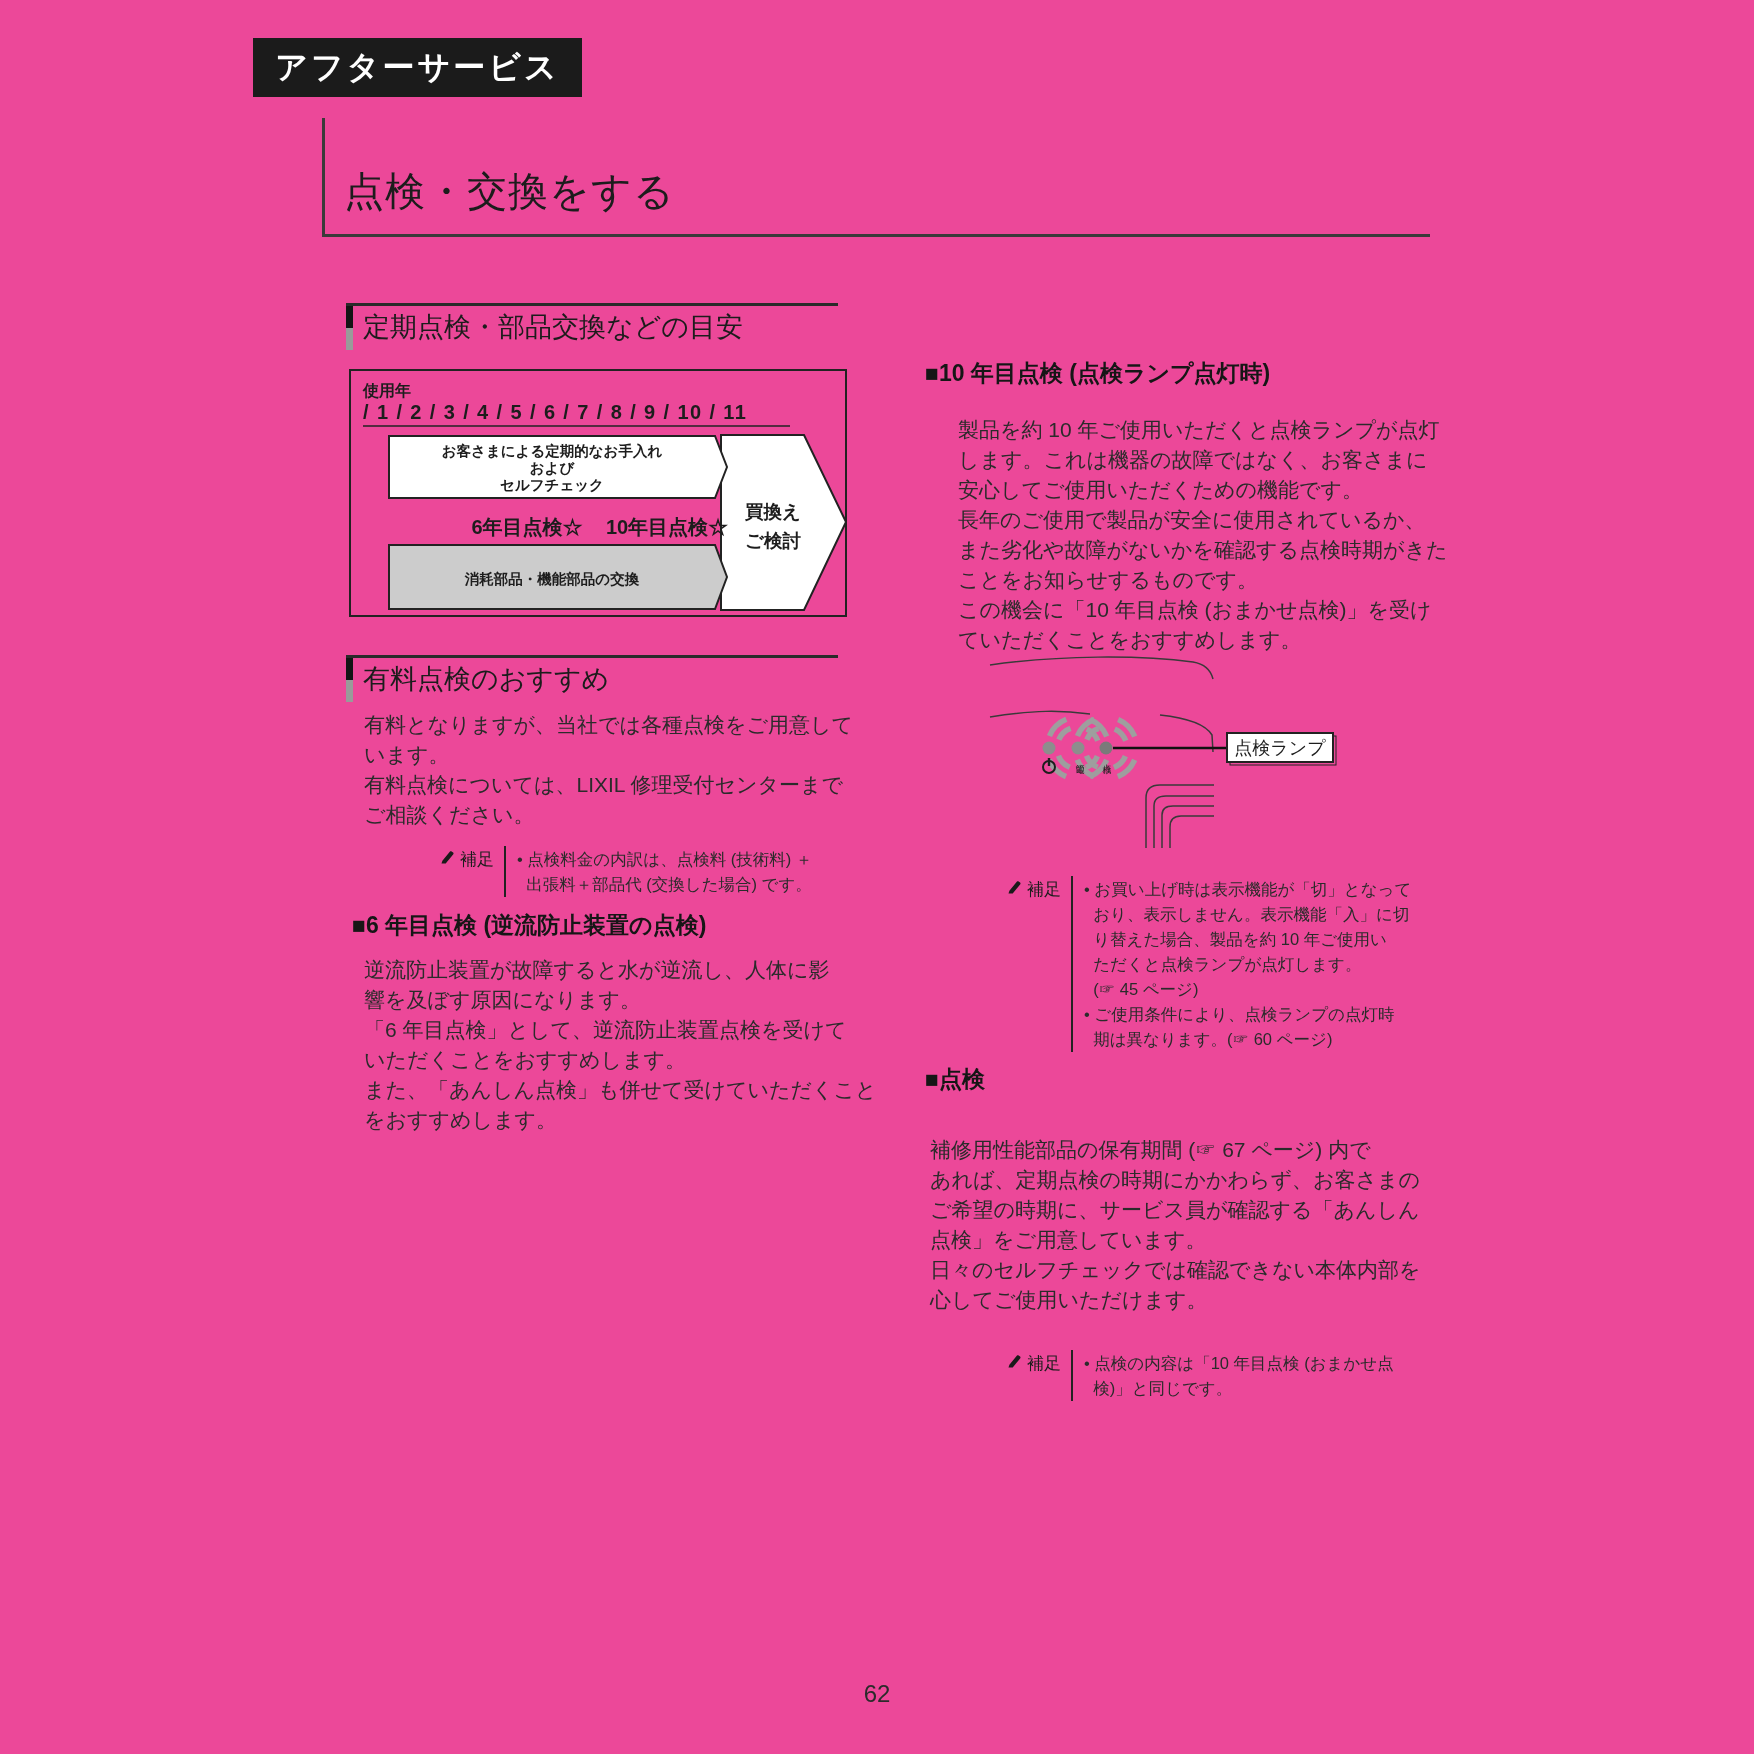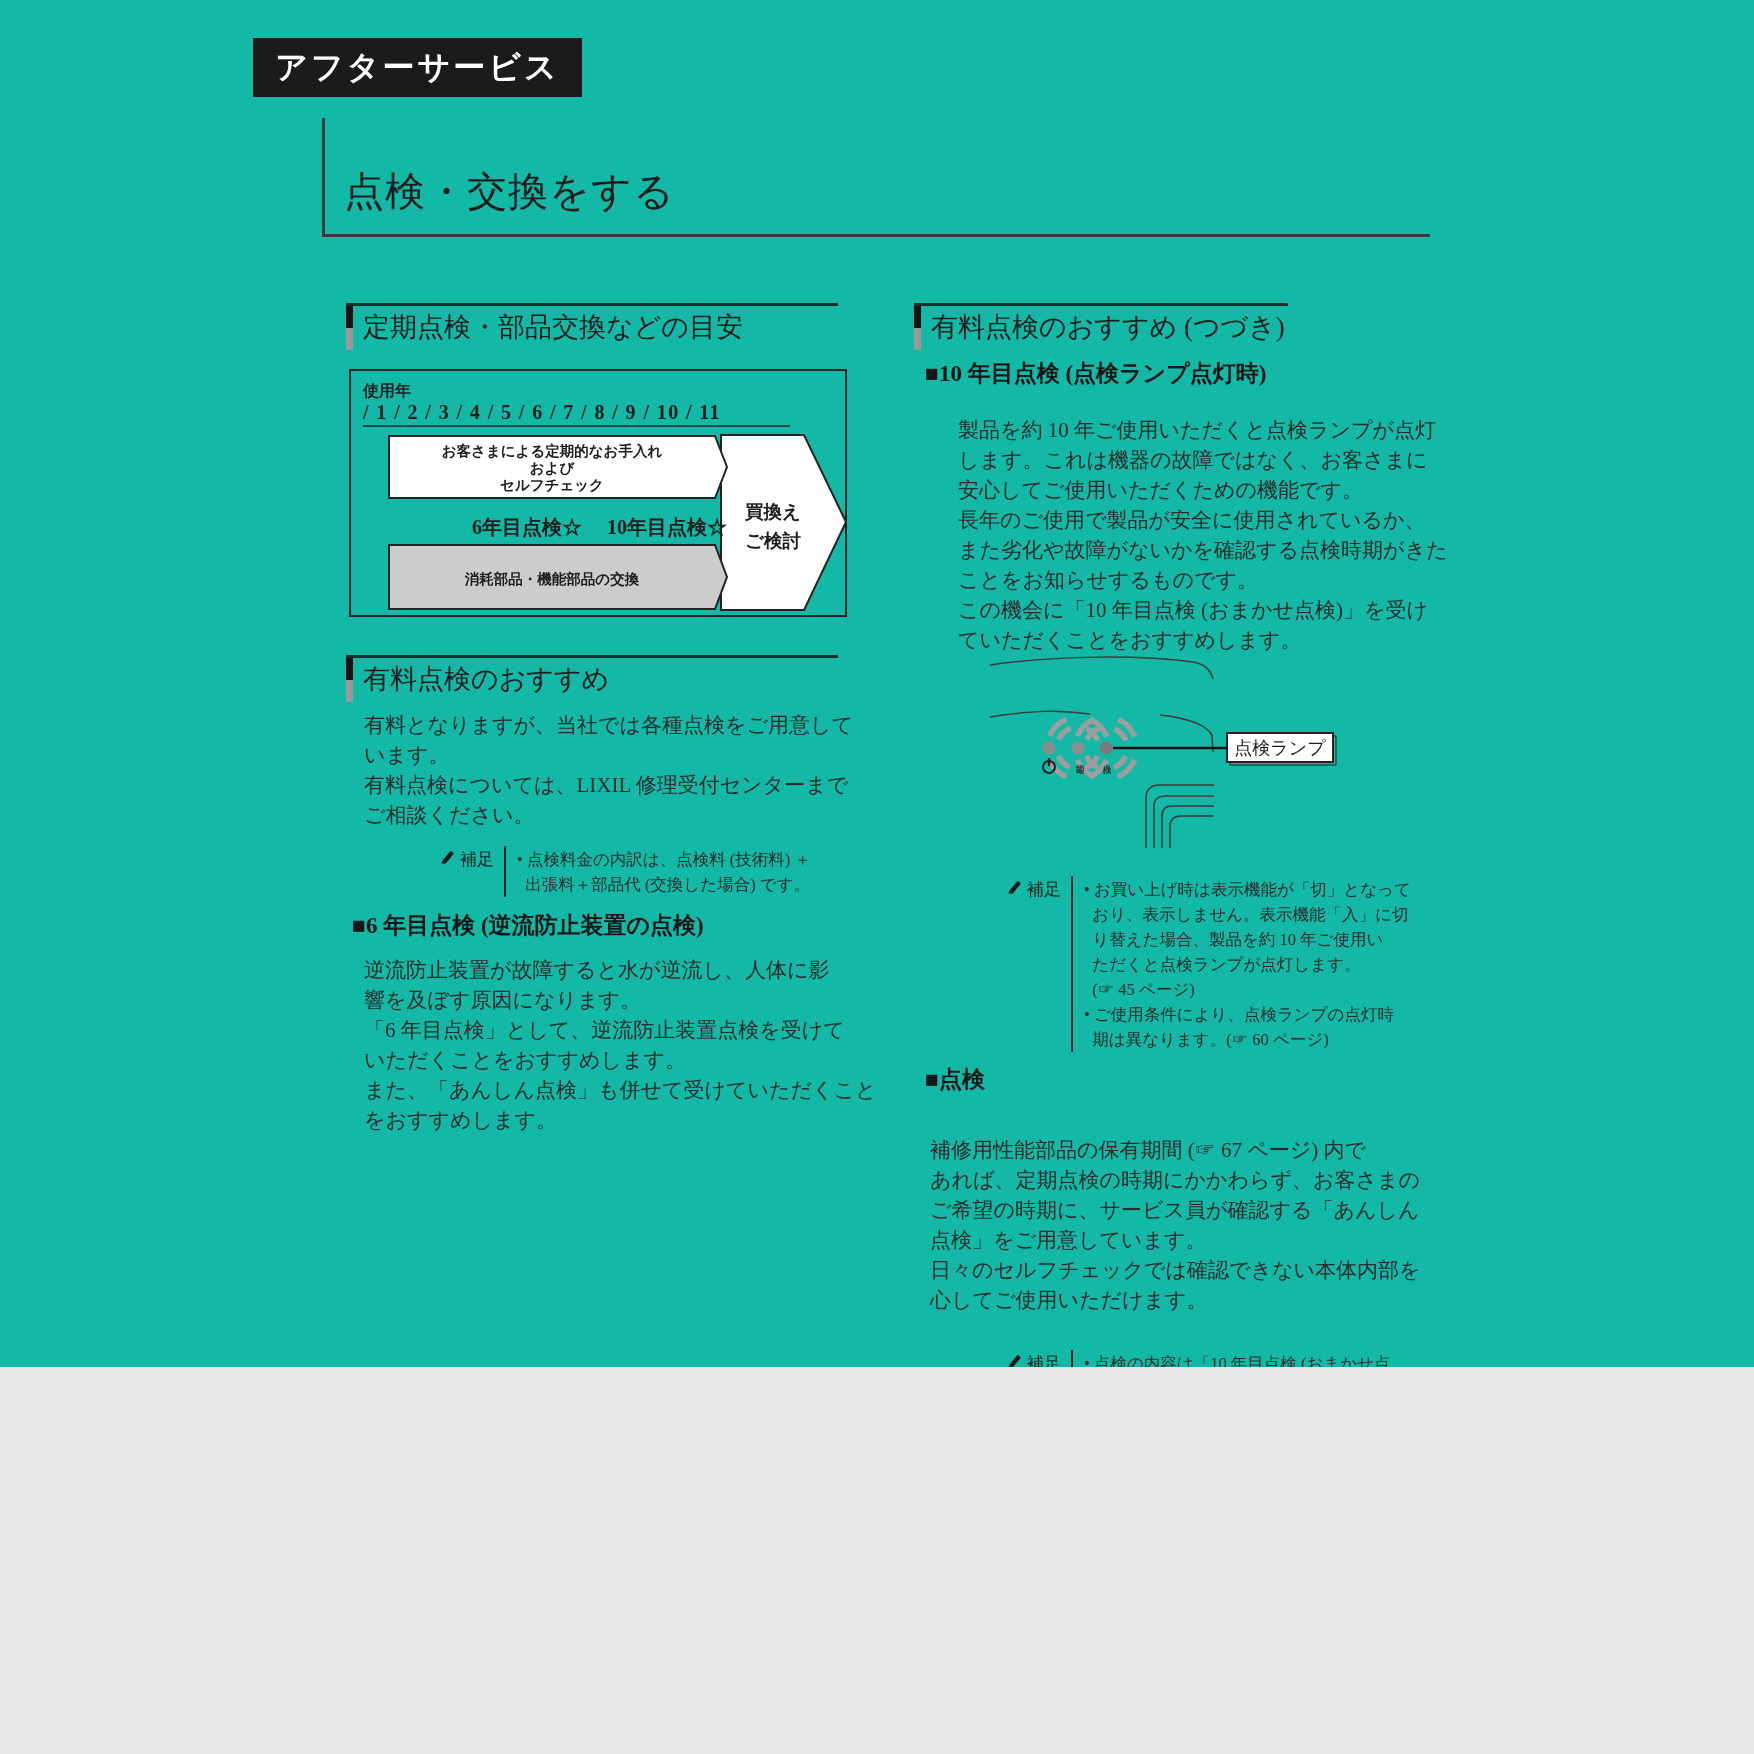--- a/index.html
+++ b/index.html
@@ -1,17 +1,17 @@
 <!DOCTYPE html>
 <html><head>
 <meta charset="utf-8">
 <style>
   html,body{margin:0;padding:0;background:#e8e8e8;}
-  .page{position:relative;width:1754px;height:1367px;background:#14b8a6;overflow:hidden;
-        font-family:Liberation Serif, serif;color:#222;}
+  .page{position:relative;width:1754px;height:1754px;background:#ec4899;overflow:hidden;
+        font-family:Liberation Sans, sans-serif;color:#222;}
   .abs{position:absolute;}
   
   .banner{position:absolute;left:253px;top:38px;width:329px;height:59px;background:#1b1b1b;
           display:flex;align-items:center;justify-content:center;}
   .banner span{color:#fff;font-size:32px;font-weight:bold;letter-spacing:3px;}
   
   .title-vbar{position:absolute;left:322px;top:118px;width:3px;height:118px;background:#3a3a3a;}
   .page-title{position:absolute;left:344px;top:164px;font-size:40px;font-weight:500;letter-spacing:1px;color:#1c1c1c;}
   .title-rule{position:absolute;left:322px;top:234px;width:1108px;height:3px;background:#3a3a3a;}
   
@@ -108,24 +108,20 @@
 
   <div class="body-lines" style="left:364px;top:955px">
       <div>逆流防止装置が故障すると水が逆流し、人体に影</div>
       <div>響を及ぼす原因になります。</div>
       <div>「6 年目点検」として、逆流防止装置点検を受けて</div>
       <div>いただくことをおすすめします。</div>
       <div>また、「あんしん点検」も併せて受けていただくこと</div>
       <div>をおすすめします。</div>
     </div>
 
-  <div class="sec-head" style="left:914px;top:303px;width:374px">
-    <span class="sec-bar"></span>
-    <span class="sec-title">有料点検のおすすめ (つづき)</span>
-  </div>
 
   <div class="sub-head" style="left:925px;top:358px">■10 年目点検 (点検ランプ点灯時)</div>
 
   <div class="body-lines" style="left:958px;top:415px">
       <div>製品を約 10 年ご使用いただくと点検ランプが点灯</div>
       <div>します。これは機器の故障ではなく、お客さまに</div>
       <div>安心してご使用いただくための機能です。</div>
       <div>長年のご使用で製品が安全に使用されているか、</div>
       <div>また劣化や故障がないかを確認する点検時期がきた</div>
       <div>ことをお知らせするものです。</div>

